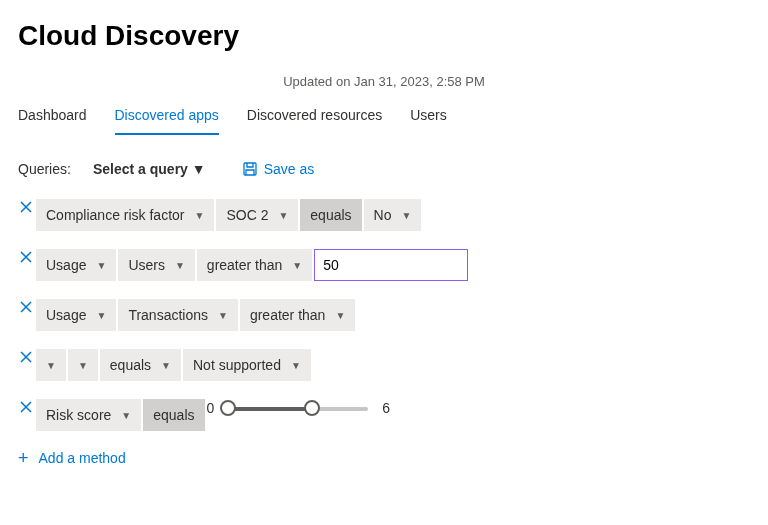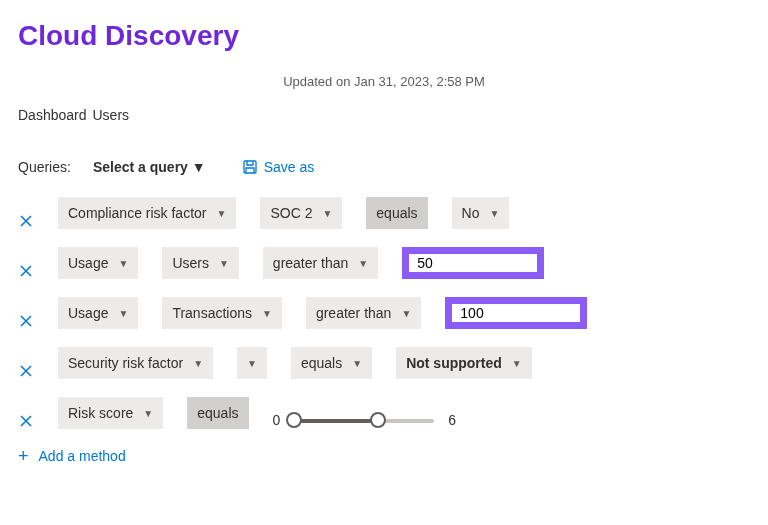--- a/index.html
+++ b/index.html
@@ -8,32 +8,32 @@
       font-size: 14px;
       color: #323130;
       width: 768px;
       height: 525px;
       padding: 0 18px 18px 18px;
       background: #fff;
     }
     .title {
       font-size: 28px;
       font-weight: 700;
-      color: #6d28d9;
+      color: #000000;
       padding: 20px 0 8px 0;
     }
     .updated {
       color: #605e5c;
       font-size: 13px;
       margin: 14px 0 10px 0;
       text-align: center;
     }
     .tabs {
       display: flex;
-      gap: 6px;
+      gap: 28px;
       border-bottom: none;
       margin-bottom: 26px;
     }
     .tab {
       padding: 8px 0 10px 0;
       cursor: pointer;
       color: #323130;
       font-size: 14px;
     }
     .tab.active {
@@ -51,22 +51,22 @@
     .save-as {
       margin-left: 14px;
       color: #0078d4;
       display: flex;
       align-items: center;
       gap: 6px;
       cursor: pointer;
     }
     .filter-row {
       display: flex;
-      align-items: flex-end;
-      gap: 24px;
+      align-items: flex-start;
+      gap: 2px;
       margin-bottom: 18px;
     }
     .x-btn {
       color: #0078d4;
       cursor: pointer;
       font-size: 16px;
       line-height: 1;
       width: 16px;
       display: flex;
       align-items: center;
@@ -78,26 +78,26 @@
       display: inline-flex;
       align-items: center;
       gap: 10px;
       cursor: pointer;
       font-size: 14px;
       color: #323130;
       min-height: 32px;
     }
     .chip .caret { font-size: 10px; color: #605e5c; }
     .chip.op-dark { background: #d2d0ce; }
-    .chip.bold { font-weight: 700; }
+    .chip.bold { font-weight: 400; }
     .text-input {
-      border: 7px solid #8b5cf6;
+      border: 1px solid #8b5cf6;
       padding: 6px 8px;
       font-size: 14px;
-      width: 142px;
+      width: 154px;
       height: 32px;
       font-family: inherit;
     }
     .slider-wrap {
       display: flex;
       align-items: center;
       gap: 14px;
     }
     .slider-num { font-size: 14px; }
     .slider-track {
@@ -146,20 +146,22 @@
   </style>
 </head>
 <body>
 
 <h1 class="title">Cloud Discovery</h1>
 
 <div class="updated">Updated on Jan 31, 2023, 2:58 PM</div>
 
 <nav class="tabs">
   <div class="tab">Dashboard</div>
+  <div class="tab active">Discovered apps</div>
+  <div class="tab">Discovered resources</div>
   <div class="tab">Users</div>
 </nav>
 
 <div class="queries-row">
   <span class="queries-label">Queries:</span>
   <span class="queries-select">
     <span>Select a query</span>
     <span class="caret">▼</span>
   </span>
   <span class="save-as">
@@ -227,31 +229,29 @@
     <span class="caret">▼</span>
   </span>
   <span class="chip">
     <span>Transactions</span>
     <span class="caret">▼</span>
   </span>
   <span class="chip">
     <span>greater than</span>
     <span class="caret">▼</span>
   </span>
-  <input class="text-input" value="100" style="">
-</div>
-
-<div class="filter-row">
-  <span class="x-btn">
-    <svg class="icon" viewBox="0 0 16 16" stroke="#0078d4" stroke-width="1.5">
-        <path d="M3 3 L13 13 M13 3 L3 13"></path>
-      </svg>
-  </span>
-  <span class="chip">
-    <span>Security risk factor</span>
+</div>
+
+<div class="filter-row">
+  <span class="x-btn">
+    <svg class="icon" viewBox="0 0 16 16" stroke="#0078d4" stroke-width="1.5">
+        <path d="M3 3 L13 13 M13 3 L3 13"></path>
+      </svg>
+  </span>
+  <span class="chip">
     <span class="caret">▼</span>
   </span>
   <span class="chip">
     <span class="caret">▼</span>
   </span>
   <span class="chip">
     <span>equals</span>
     <span class="caret">▼</span>
   </span>
   <span class="chip bold">

